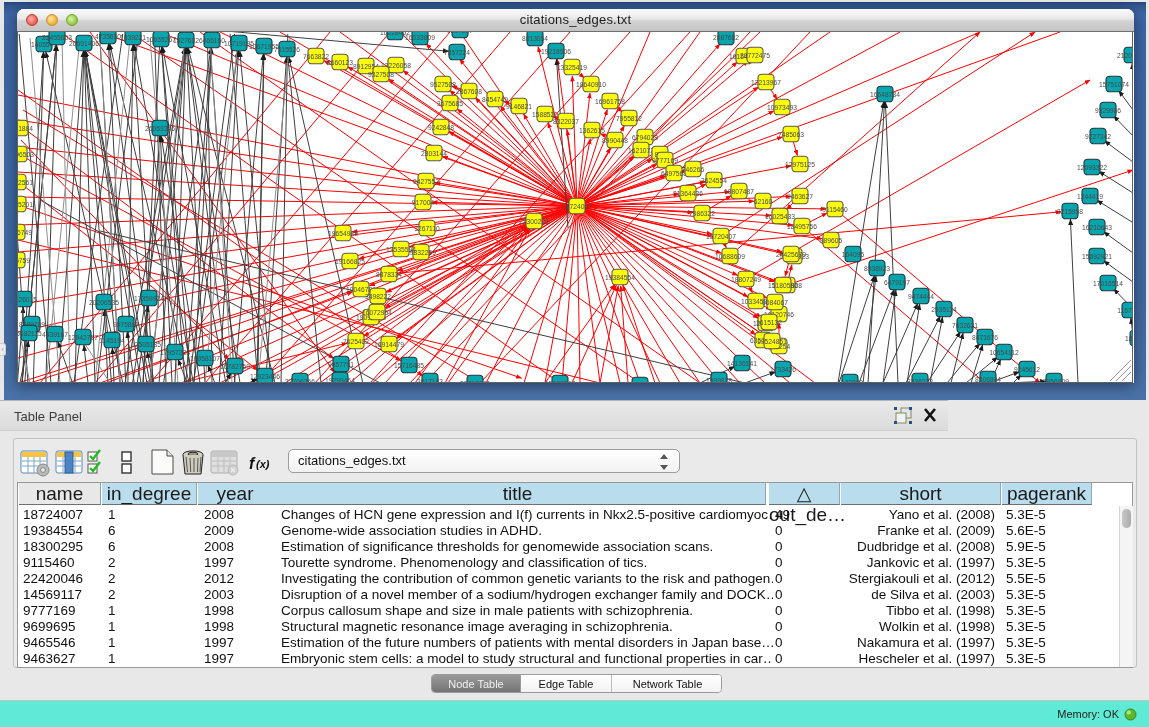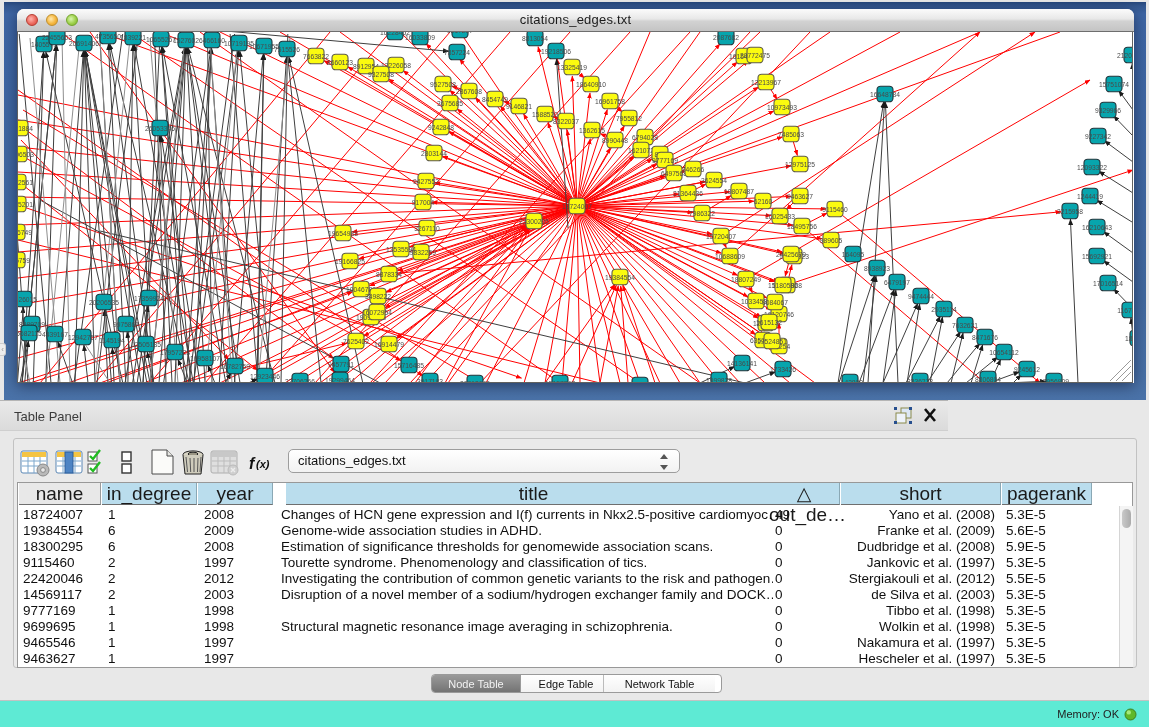--- a/index.html
+++ b/index.html
@@ -776,21 +776,21 @@
   <svg width="10" height="16" style="position:absolute;right:10px;top:4px">
     <path d="M5 0 L9 5 L1 5 z" fill="#555"></path>
     <path d="M5 16 L9 11 L1 11 z" fill="#555"></path>
   </svg>
 </div>
 
 <div id="tablebox"></div>
 <div class="hcell" style="left:19px;width:82px;background:#e8e8e8;border-right:1px solid #9a9a9a">name</div>
 <div class="hcell" style="left:102px;width:95px;">in_degree</div>
 <div class="hcell" style="left:198px;width:75px;">year</div>
-<div class="hcell" style="left:286px;width:496px;">title</div>
+<div class="hcell" style="left:270px;width:496px;">title</div>
 <div class="hcell" style="left:769px;width:71px;">△ out_de…</div>
 <div class="hcell" style="left:841px;width:160px;">short</div>
 <div class="hcell" style="left:1002px;width:90px;">pagerank</div>
 <div class="trow" style="top:507px">
     <span class="c0">18724007</span>
     <span class="c1">1</span>
     <span class="c2">2008</span>
     <span class="c3">Changes of HCN gene expression and I(f) currents in Nkx2.5-positive cardiomyoc…</span>
     <span class="c4">49</span>
     <span class="c5">Yano et al. (2008)</span>
@@ -838,57 +838,60 @@
     <span class="c2">2003</span>
     <span class="c3">Disruption of a novel member of a sodium/hydrogen exchanger family and DOCK…</span>
     <span class="c4">0</span>
     <span class="c5">de Silva et al. (2003)</span>
     <span class="c6">5.3E-5</span>
   </div>
 <div class="trow" style="top:603px">
     <span class="c0">9777169</span>
     <span class="c1">1</span>
     <span class="c2">1998</span>
+    <span class="c3">Corpus callosum shape and size in male patients with schizophrenia.</span>
     <span class="c4">0</span>
     <span class="c5">Tibbo et al. (1998)</span>
     <span class="c6">5.3E-5</span>
   </div>
 <div class="trow" style="top:619px">
     <span class="c0">9699695</span>
     <span class="c1">1</span>
     <span class="c2">1998</span>
     <span class="c3">Structural magnetic resonance image averaging in schizophrenia.</span>
     <span class="c4">0</span>
     <span class="c5">Wolkin et al. (1998)</span>
     <span class="c6">5.3E-5</span>
   </div>
 <div class="trow" style="top:635px">
     <span class="c0">9465546</span>
     <span class="c1">1</span>
     <span class="c2">1997</span>
+    <span class="c3">Estimation of the future numbers of patients with mental disorders in Japan base…</span>
     <span class="c4">0</span>
     <span class="c5">Nakamura et al. (1997)</span>
     <span class="c6">5.3E-5</span>
   </div>
 <div class="trow" style="top:651px">
     <span class="c0">9463627</span>
     <span class="c1">1</span>
     <span class="c2">1997</span>
+    <span class="c3">Embryonic stem cells: a model to study structural and functional properties in car…</span>
     <span class="c4">0</span>
     <span class="c5">Hescheler et al. (1997)</span>
     <span class="c6">5.3E-5</span>
   </div>
 <div id="vscroll">
     <div id="vthumb"></div>
   </div>
 
 <div id="tabs">
   <div class="tab" style="left:0;width:88px;background:linear-gradient(#9a9a9a,#6f6f6f);color:#f2f2f2;">Node Table</div>
   <div class="tab" style="left:88px;width:91px;background:linear-gradient(#ffffff,#f1f1f1);color:#111;border-left:1px solid #9a9a9a;">Edge Table</div>
-  <div class="tab" style="left:171px;width:112px;background:linear-gradient(#ffffff,#f1f1f1);color:#111;border-left:1px solid #bbb;">Network Table</div>
+  <div class="tab" style="left:179px;width:112px;background:linear-gradient(#ffffff,#f1f1f1);color:#111;border-left:1px solid #bbb;">Network Table</div>
 </div>
 
 <div id="statusline">
   <span class="m">Memory: OK</span>
   <svg width="13" height="13" style="position:absolute;right:12px;top:7px">
     <circle cx="6.5" cy="6.5" r="5.5" fill="#5fb82a" stroke="#3f7f1f"></circle>
     <circle cx="4.8" cy="4.4" r="2.2" fill="#a5e97c"></circle>
   </svg>
 </div>
 </body></html>

